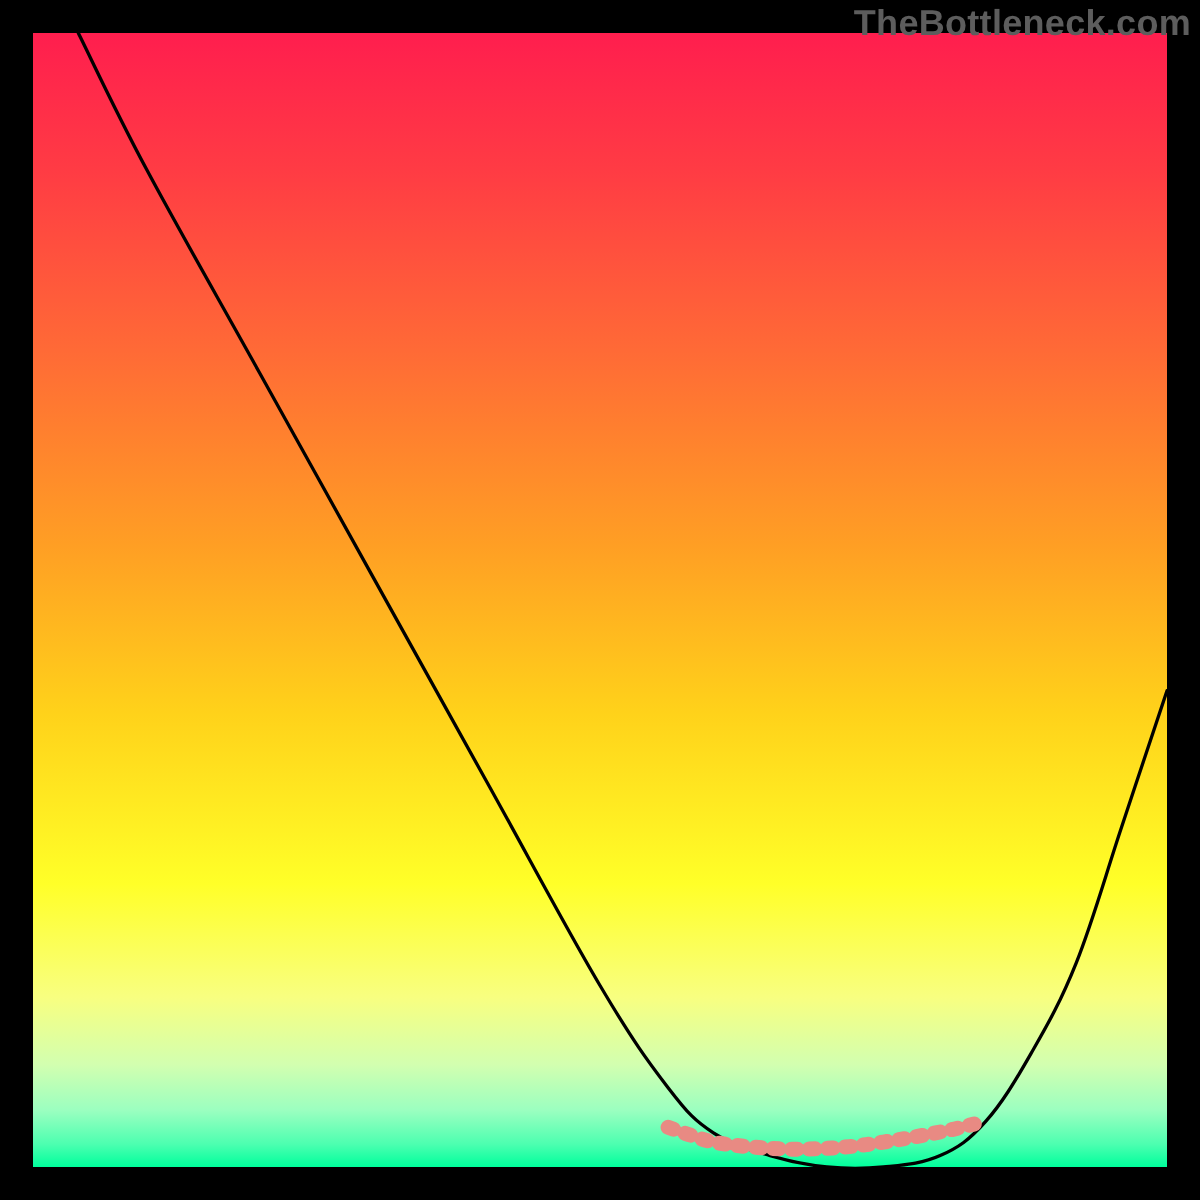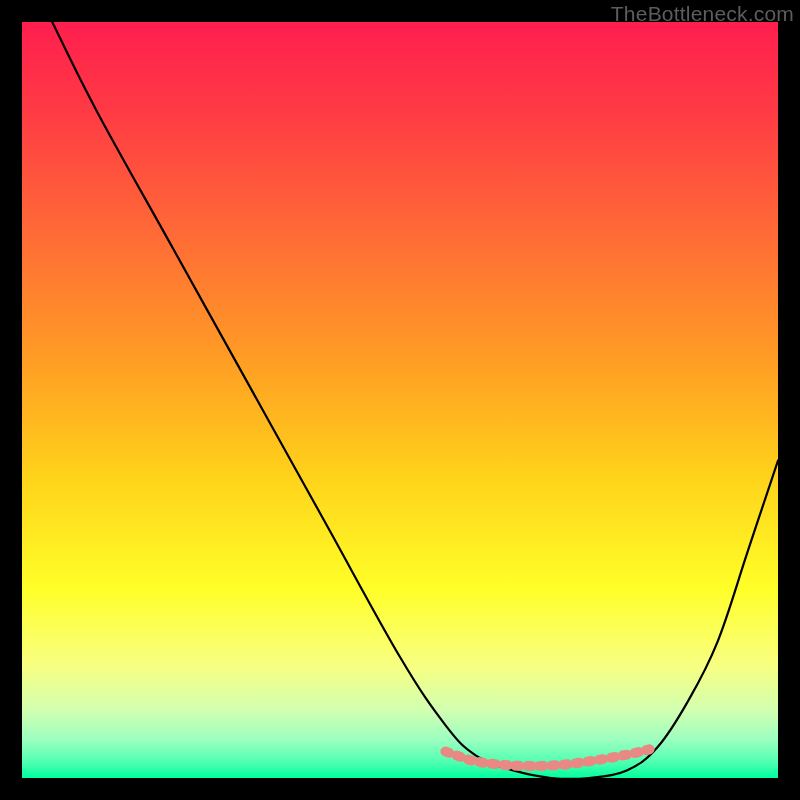--- a/index.html
+++ b/index.html
@@ -46,22 +46,22 @@
       #9bffc0 95%,
       #4cffb0 98%,
       #00ff9c 100%
     );
   }
   .watermark {
     position: absolute;
     top: 2px;
     right: 6px;
     color: #5d5d5d;
-    font-size: 21px;
-    font-weight: 400;
+    font-size: 24px;
+    font-weight: 700;
     letter-spacing: 0.2px;
     z-index: 10;
   }
   svg.curve {
     position: absolute;
     left: 0;
     top: 0;
     width: 756px;
     height: 756px;
   }

